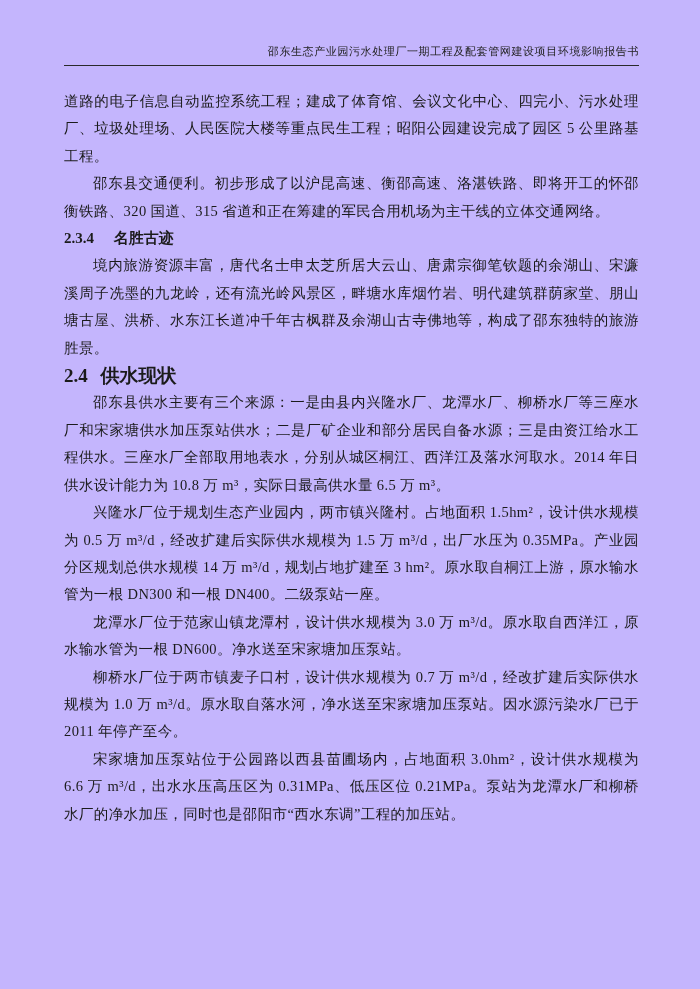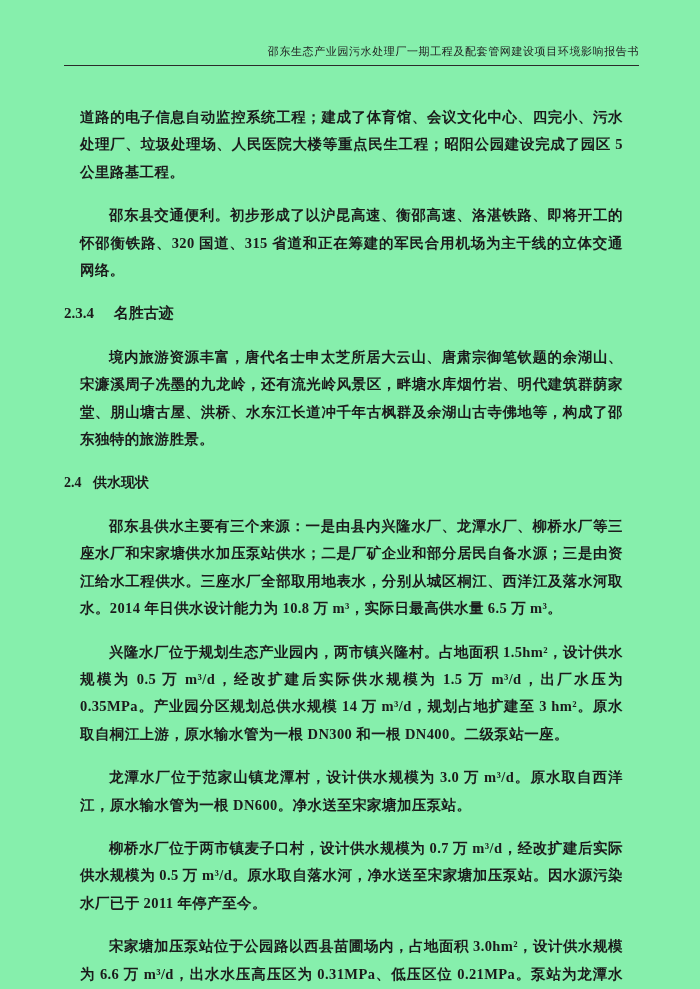--- a/index.html
+++ b/index.html
@@ -1,21 +1,21 @@
 <!DOCTYPE html>
 <html><head>
 <meta charset="utf-8">
 <style>
   html, body { margin: 0; padding: 0; background: #e8e8e8; }
   .page {
     position: relative;
     width: 700px;
     height: 989px;
     margin: 0 auto;
-    background: #86efac;
+    background: #c4b5fd;
     font-family: "Liberation Serif", "DejaVu Serif", serif;
     color: #1b1b1b;
     overflow: hidden;
     box-sizing: border-box;
   }
   .header {
     position: absolute;
     top: 44px;
     left: 64px;
     right: 61px;
@@ -33,39 +33,38 @@
     margin: 0;
   }
   .doc-body {
     position: absolute;
     top: 88px;
     left: 64px;
     right: 61px;
     text-align: justify;
   }
   .para {
-    margin: 16px;
+    margin: 0;
     font-size: 14.5px;
     line-height: 27.4px;
     letter-spacing: 0.4px;
     text-indent: 2em;
-    font-weight: bold;
   }
   .para.no-indent { text-indent: 0; }
   .heading-l3 {
     margin: 0;
     font-size: 15px;
     line-height: 27.4px;
     font-weight: 700;
     text-align: left;
   }
   .heading-l3 .h-num { margin-right: 16px; }
   .heading-l2 {
     margin: 0;
-    font-size: 14px;
+    font-size: 19px;
     line-height: 27.4px;
     font-weight: 700;
     text-align: left;
   }
   .heading-l2 .h-num { margin-right: 8px; }
   .footer {
     position: absolute;
     bottom: 46px;
     left: 0;
     right: 0;
@@ -103,21 +102,21 @@
       <span class="h-num">2.4</span>
       <span class="h-title">供水现状</span>
     </h2>
 
     <p class="para">邵东县供水主要有三个来源：一是由县内兴隆水厂、龙潭水厂、柳桥水厂等三座水厂和宋家塘供水加压泵站供水；二是厂矿企业和部分居民自备水源；三是由资江给水工程供水。三座水厂全部取用地表水，分别从城区桐江、西洋江及落水河取水。2014 年日供水设计能力为 10.8 万 m³，实际日最高供水量 6.5 万 m³。</p>
 
     <p class="para">兴隆水厂位于规划生态产业园内，两市镇兴隆村。占地面积 1.5hm²，设计供水规模为 0.5 万 m³/d，经改扩建后实际供水规模为 1.5 万 m³/d，出厂水压为 0.35MPa。产业园分区规划总供水规模 14 万 m³/d，规划占地扩建至 3 hm²。原水取自桐江上游，原水输水管为一根 DN300 和一根 DN400。二级泵站一座。</p>
 
     <p class="para">龙潭水厂位于范家山镇龙潭村，设计供水规模为 3.0 万 m³/d。原水取自西洋江，原水输水管为一根 DN600。净水送至宋家塘加压泵站。</p>
 
-    <p class="para">柳桥水厂位于两市镇麦子口村，设计供水规模为 0.7 万 m³/d，经改扩建后实际供水规模为 0.5 万 m³/d。原水取自落水河，净水送至宋家塘加压泵站。因水源污染水厂已于 2011 年停产至今。</p>
+    <p class="para">柳桥水厂位于两市镇麦子口村，设计供水规模为 0.7 万 m³/d，经改扩建后实际供水规模为 1.0 万 m³/d。原水取自落水河，净水送至宋家塘加压泵站。因水源污染水厂已于 2011 年停产至今。</p>
 
     <p class="para">宋家塘加压泵站位于公园路以西县苗圃场内，占地面积 3.0hm²，设计供水规模为 6.6 万 m³/d，出水水压高压区为 0.31MPa、低压区位 0.21MPa。泵站为龙潭水厂和柳桥水厂的净水加压，同时也是邵阳市“西水东调”工程的加压站。</p>
 
 
   </div>
 
 
 </div>
 
 </body></html>

